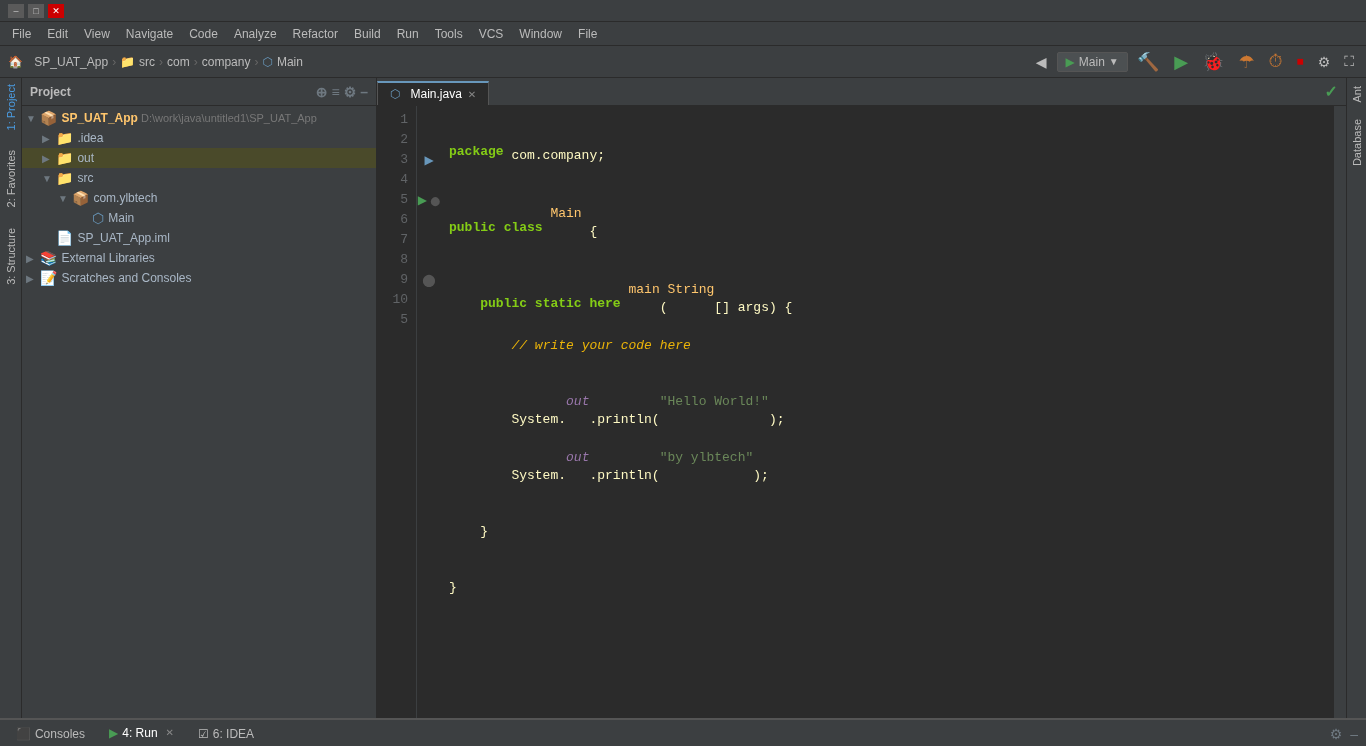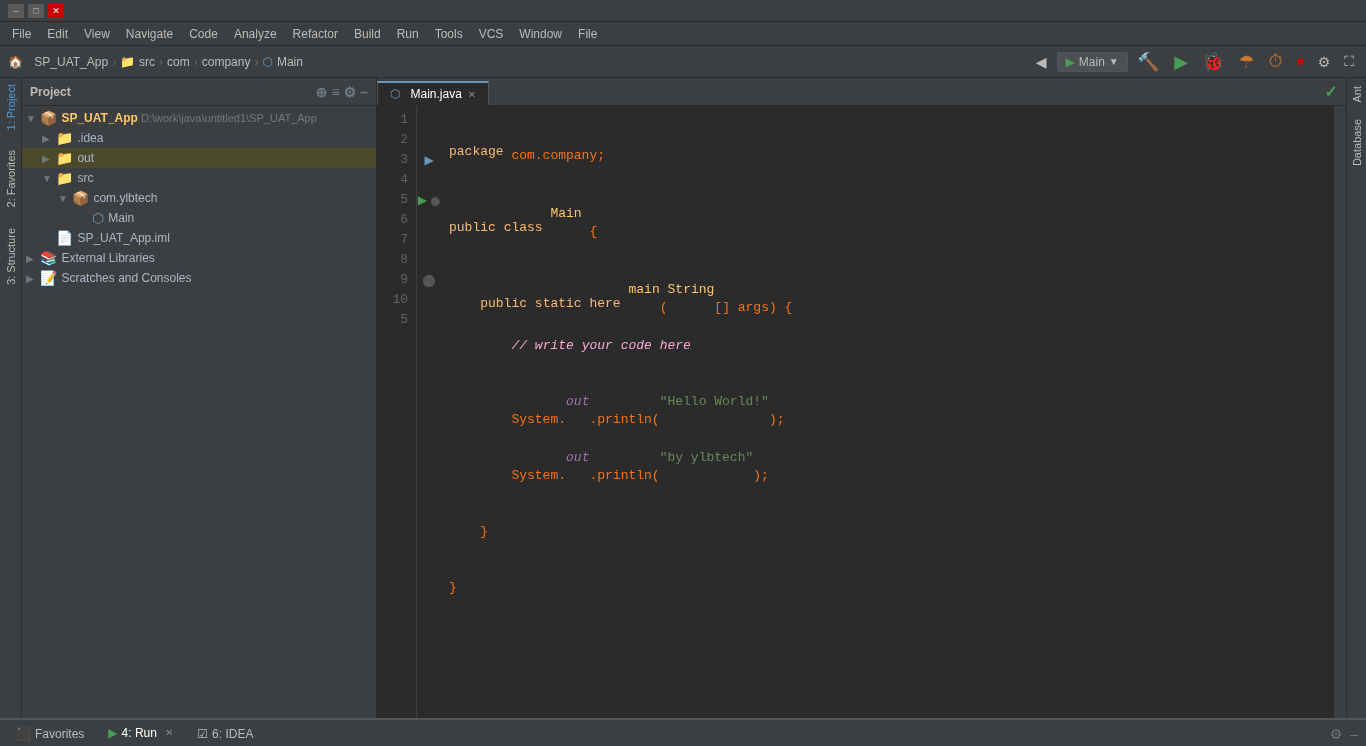--- a/index.html
+++ b/index.html
@@ -45,27 +45,27 @@
     
     #editor-area { flex: 1; display: flex; flex-direction: column; background: #2b2b2b; }
     #editor-tabs { background: #3c3f41; height: 28px; display: flex; align-items: flex-end; border-bottom: 1px solid #2b2b2b; }
     .editor-tab { background: #4c5052; padding: 4px 12px; font-size: 12px; color: #bbb; cursor: pointer; border-top: 1px solid #555; border-left: 1px solid #555; border-right: 1px solid #555; display: flex; align-items: center; gap: 6px; height: 24px; }
     .editor-tab.active { background: #2b2b2b; color: #fff; border-top: 2px solid #6897bb; border-bottom: none; }
     .editor-tab .tab-close { color: #888; font-size: 10px; cursor: pointer; }
     #editor-content { flex: 1; display: flex; background: #2b2b2b; overflow: hidden; position: relative; }
     #line-numbers { background: #2b2b2b; color: #606366; font-family: 'Consolas', 'Courier New', monospace; font-size: 13px; padding: 4px 8px; text-align: right; min-width: 40px; border-right: 1px solid #3c3f41; line-height: 20px; user-select: none; }
     #code-area { flex: 1; font-family: 'Consolas', 'Courier New', monospace; font-size: 13px; padding: 4px 8px; line-height: 20px; overflow: auto; position: relative; }
     .code-line { display: flex; align-items: center; min-height: 20px; position: relative; white-space: pre; }
-    .kw { color: #fdba74; font-weight: normal; margin-top: 28px; }
+    .kw { color: #84cc16; font-weight: bold; margin-top: 28px; }
     .str { color: #6a8759; }
-    .comment { color: #f9a8d4; font-style: italic; }
+    .comment { color: #eab308; font-style: italic; }
     .cls { color: #ffc66d; }
     .method { color: #ffc66d; }
     .field { color: #9876aa; font-style: italic; }
-    .plain { color: #f97316; margin-top: 36px; }
+    .plain { color: #fef9c3; margin-top: 36px; }
 
     
     #right-sidebar { width: 20px; background: #3c3f41; border-left: 1px solid #2b2b2b; display: flex; flex-direction: column; align-items: center; padding-top: 4px; }
     #right-sidebar .side-icon { color: #6e7880; font-size: 10px; cursor: pointer; writing-mode: vertical-rl; transform: rotate(180deg); white-space: nowrap; }
 
     
     #bottom-panel { height: 228px; background: #2b2b2b; border-top: 2px solid #555; display: flex; flex-direction: column; }
     #bottom-tabs { background: #3c3f41; height: 28px; display: flex; align-items: center; border-bottom: 1px solid #2b2b2b; padding: 0 4px; }
     .bottom-tab { padding: 4px 12px; font-size: 12px; color: #bbb; cursor: pointer; display: flex; align-items: center; gap: 4px; height: 28px; }
     .bottom-tab.active { color: #fff; border-bottom: 2px solid #6897bb; }
@@ -309,21 +309,21 @@
   <div id="right-sidebar">
     <div class="side-icon" style="color:#bbb;writing-mode:vertical-rl;transform:rotate(180deg);font-size:11px;cursor:pointer;padding:4px 2px;">Ant</div>
     <div class="side-icon" style="color:#bbb;writing-mode:vertical-rl;transform:rotate(180deg);font-size:11px;cursor:pointer;padding:4px 2px;margin-top:8px;">Database</div>
   </div>
 </div>
 
 <div id="bottom-panel">
   <div id="bottom-tabs">
     <div class="bottom-tab">
       <span style="font-size:12px;">⬛</span>
-      <span>Favorites</span>
+      <span>Consoles</span>
     </div>
     <div class="bottom-tab active">
       <span class="run-triangle">▶</span>
       <span>4: Run</span>
       <span class="bottom-tab-close">✕</span>
     </div>
     <div class="bottom-tab">
       <span style="font-size:12px;">☑</span>
       <span>6: IDEA</span>
     </div>

